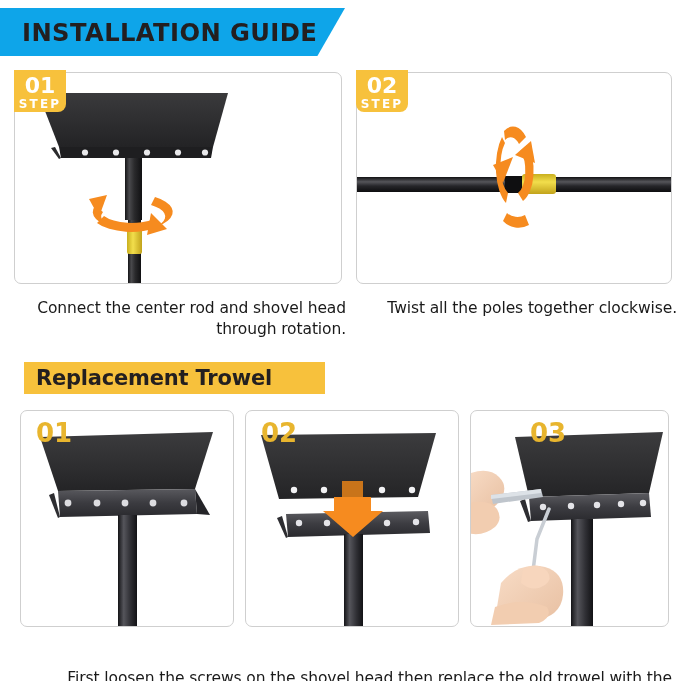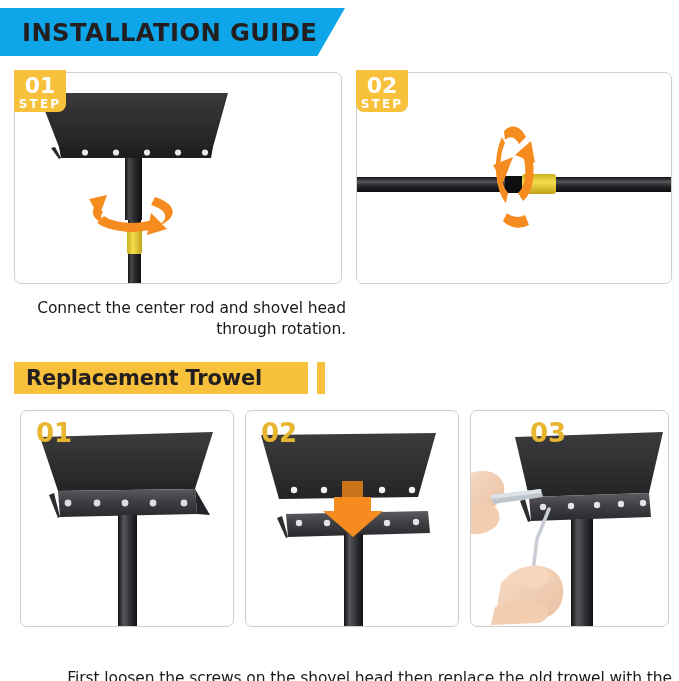--- a/index.html
+++ b/index.html
@@ -74,21 +74,21 @@
     font-family:"DejaVu Sans", sans-serif;
     letter-spacing:-.1px;
     text-align:right;
   }
   #cap-1{left:26px;top:298px;width:320px;}
   #cap-2{left:367px;top:298px;width:310px;}
   #cap-3{left:22px;top:668px;width:650px;font-size:15.5px;}
 
   
   .sec-bar{
-    position:absolute;left:14px;top:362px;
+    position:absolute;left:24px;top:362px;
     height:32px;width:294px;
     background:#F7C13C;
     display:flex;align-items:center;
   }
   .sec-title{
     margin-left:12px;
     font-size:21px;font-weight:bold;color:#231f20;
     font-family:"DejaVu Sans", sans-serif;
     letter-spacing:-.2px;
   }
@@ -207,20 +207,21 @@
         </g>
       </svg>
     </div>
   </div>
   <div class="step-badge" id="badge-2">
     <span class="step-num">02</span>
     <span class="step-word">STEP</span>
   </div>
 
   <div class="caption" id="cap-1">Connect the center rod and shovel head through rotation.</div>
+  <div class="caption" id="cap-2">Twist all the poles together clockwise.</div>
 
   <div class="sec-bar">
     <span class="sec-title">Replacement Trowel</span>
   </div>
   <div class="sec-tick"></div>
 
   <div class="panel" id="bpanel-1">
     <div class="art">
       <svg width="212" height="215" viewBox="0 0 212 215">
         <defs>

